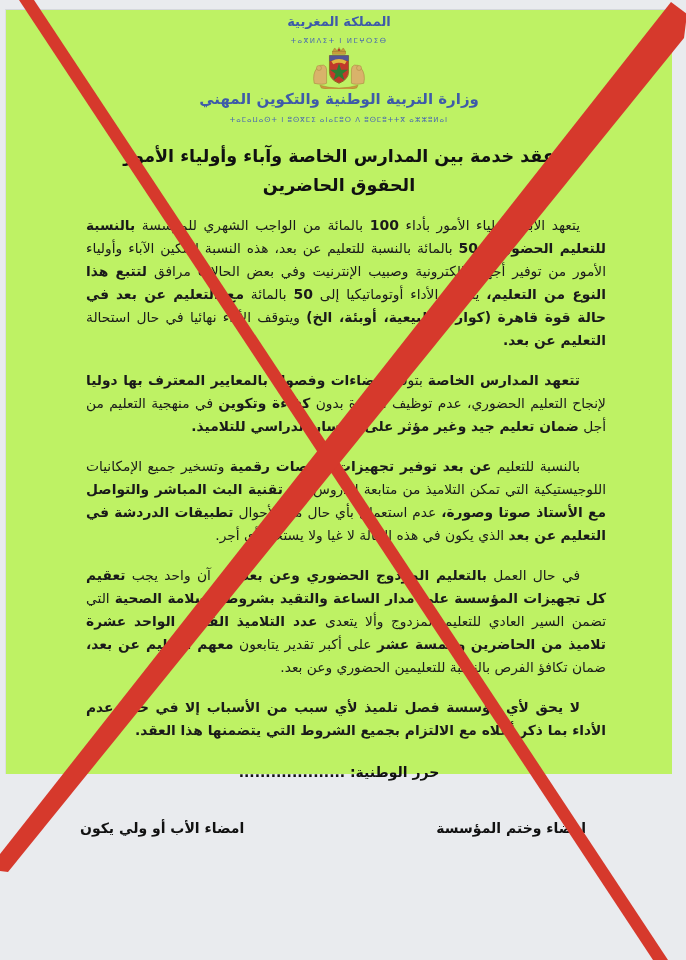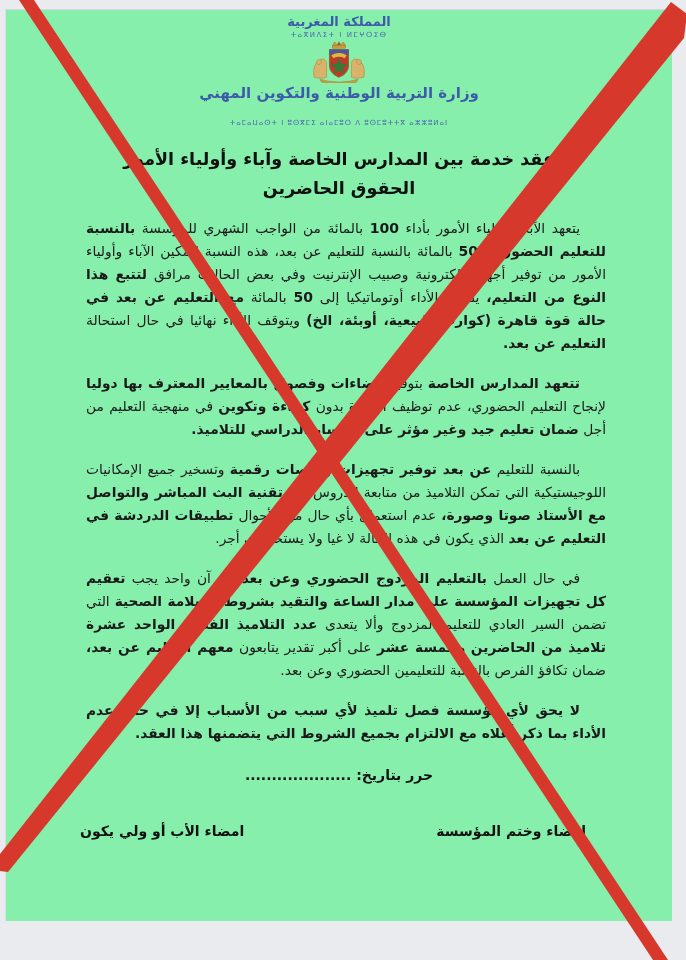--- a/index.html
+++ b/index.html
@@ -2,33 +2,33 @@
 <html lang="ar"><head>
 <meta charset="utf-8">
 <style>
   html,body{margin:0;padding:0;}
   body{
     width:686px;height:960px;position:relative;overflow:hidden;
     background:#e9ebee;
     font-family:"DejaVu Sans",sans-serif;
   }
   .page{
-    position:absolute;left:5px;top:9px;width:667px;height:912px;
-    background:#86efac;
+    position:absolute;left:5px;top:9px;width:667px;height:765px;
+    background:#bef264;
     border-left:1px solid #dcdee2;
     border-top:1px solid #d5d8dc;
     box-sizing:border-box;
   }
   
   .header{ text-align:center; padding-top:4px; color:#3e5ba9; }
   .kingdom-ar{ font-size:13px; font-weight:bold; letter-spacing:1px; }
-  .tifinagh-s{ font-size:7px; color:#4a69b0; letter-spacing:1.5px; margin-top:2px; }
+  .tifinagh-s{ font-size:7px; color:#4a69b0; letter-spacing:1.5px; margin-top:8px; }
   .arms{ margin:2px auto 0 auto; width:58px; height:42px; display:block; }
   .ministry{ font-size:15px; font-weight:bold; line-height:18px; margin-top:1px; }
-  .ministry-tif{ font-size:7px; color:#4a69b0; letter-spacing:1px; line-height:10px; margin-top:16px; }
+  .ministry-tif{ font-size:7px; color:#4a69b0; letter-spacing:1px; line-height:10px; margin-top:7px; }
   
   .doc-title{
     direction:rtl; text-align:center; color:#111;
     font-size:17.5px; font-weight:bold; line-height:29px;
     margin-top:17px;
   }
   
   .content{
     direction:rtl;
     padding:14px 66px 0 80px;
@@ -95,21 +95,21 @@
   </div>
 
   <div class="content">
       <p class="para"><span>يتعهد الآباء وأولياء الأمور بأداء </span><span class="n">100</span><span> بالمائة من الواجب الشهري للمؤسسة </span><span class="b">بالنسبة للتعليم الحضوري</span><span> و</span><span class="n">50</span><span> بالمائة بالنسبة للتعليم عن بعد، هذه النسبة لتمكين الآباء وأولياء الأمور من توفير أجهزة إلكترونية وصبيب الإنترنيت وفي بعض الحالات مرافق </span><span class="b">لتتبع هذا النوع من التعليم،</span><span> يتحول الأداء أوتوماتيكيا إلى </span><span class="n">50</span><span> بالمائة </span><span class="b">مع التعليم عن بعد</span><span> </span><span class="b">في حالة قوة قاهرة (كوارث طبيعية، أوبئة، الخ)</span><span> ويتوقف الأداء نهائيا في حال استحالة </span><span class="b">التعليم عن بعد.</span></p>
       <p class="para"><span class="b">تتعهد المدارس الخاصة</span><span> بتوفير </span><span class="b">فضاءات وفصول بالمعايير المعترف بها دوليا</span><span> لإنجاح التعليم الحضوري، عدم توظيف أساتذة بدون </span><span class="b">كفاءة وتكوين</span><span> في منهجية التعليم من أجل </span><span class="b">ضمان تعليم جيد وغير مؤثر على المسار الدراسي للتلاميذ.</span></p>
       <p class="para"><span>بالنسبة للتعليم </span><span class="b">عن بعد توفير تجهيزات ومنصات رقمية</span><span> وتسخير جميع الإمكانيات اللوجيستيكية التي تمكن التلاميذ من متابعة الدروس عبر </span><span class="b">تقنية البث المباشر والتواصل مع الأستاذ صوتا وصورة،</span><span> عدم استعمال بأي حال من الأحوال </span><span class="b">تطبيقات الدردشة في التعليم</span><span> </span><span class="b">عن بعد</span><span> الذي يكون في هذه الحالة لا غيا ولا يستحق أي أجر.</span></p>
       <p class="para"><span>في حال العمل </span><span class="b">بالتعليم المزدوج الحضوري وعن بعد</span><span> في آن واحد يجب </span><span class="b">تعقيم كل تجهيزات المؤسسة على مدار الساعة والتقيد بشروط السلامة الصحية</span><span> التي تضمن السير العادي للتعليم المزدوج وألا يتعدى </span><span class="b">عدد التلاميذ الفصل الواحد عشرة تلاميذ من الحاضرين</span><span> </span><span class="b">وخمسة عشر</span><span> على أكبر تقدير يتابعون </span><span class="b">معهم التعليم عن بعد،</span><span> ضمان تكافؤ الفرص بالنسبة للتعليمين الحضوري وعن بعد.</span></p>
       <p class="para allbold"><span>لا يحق لأي مؤسسة فصل تلميذ لأي سبب من الأسباب إلا في حالة عدم الأداء بما ذكر أعلاه مع الالتزام بجميع الشروط التي يتضمنها هذا العقد.</span></p>
     </div>
 
-  <div class="date-line">حرر بتاريخ: ....................</div>
+  <div class="date-line">حرر الوطنية: ....................</div>
 
   <div class="signatures">
     <span>امضاء وختم المؤسسة</span>
     <span>امضاء الأب أو ولي يكون</span>
   </div>
 
 </div>
 
 <svg class="cross-overlay" viewBox="0 0 686 960" xmlns="http://www.w3.org/2000/svg">
   <polygon points="19,0 34,0 668,960 653,960" fill="#d6392c"></polygon>

